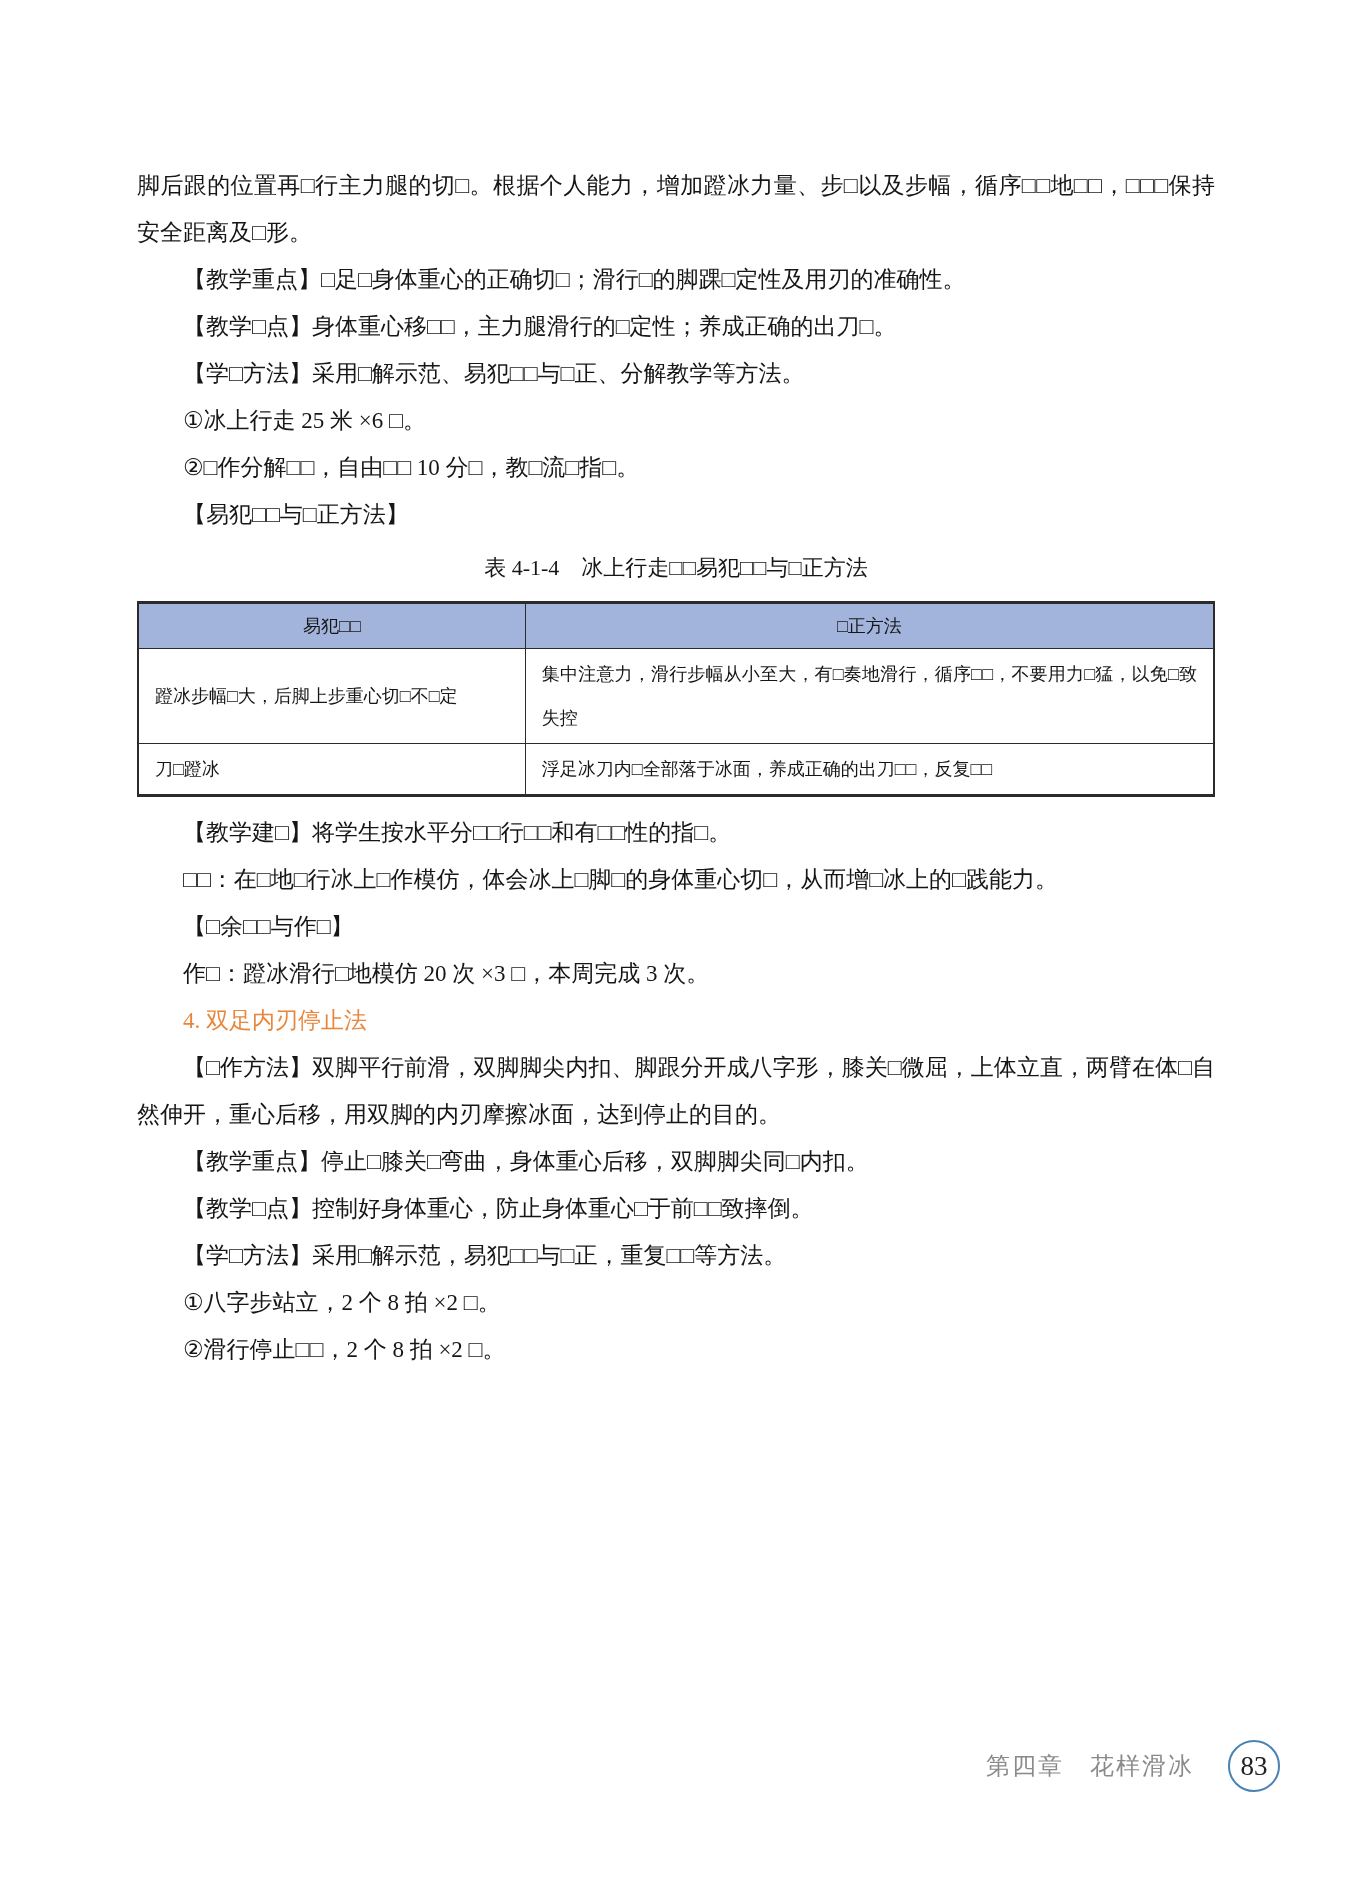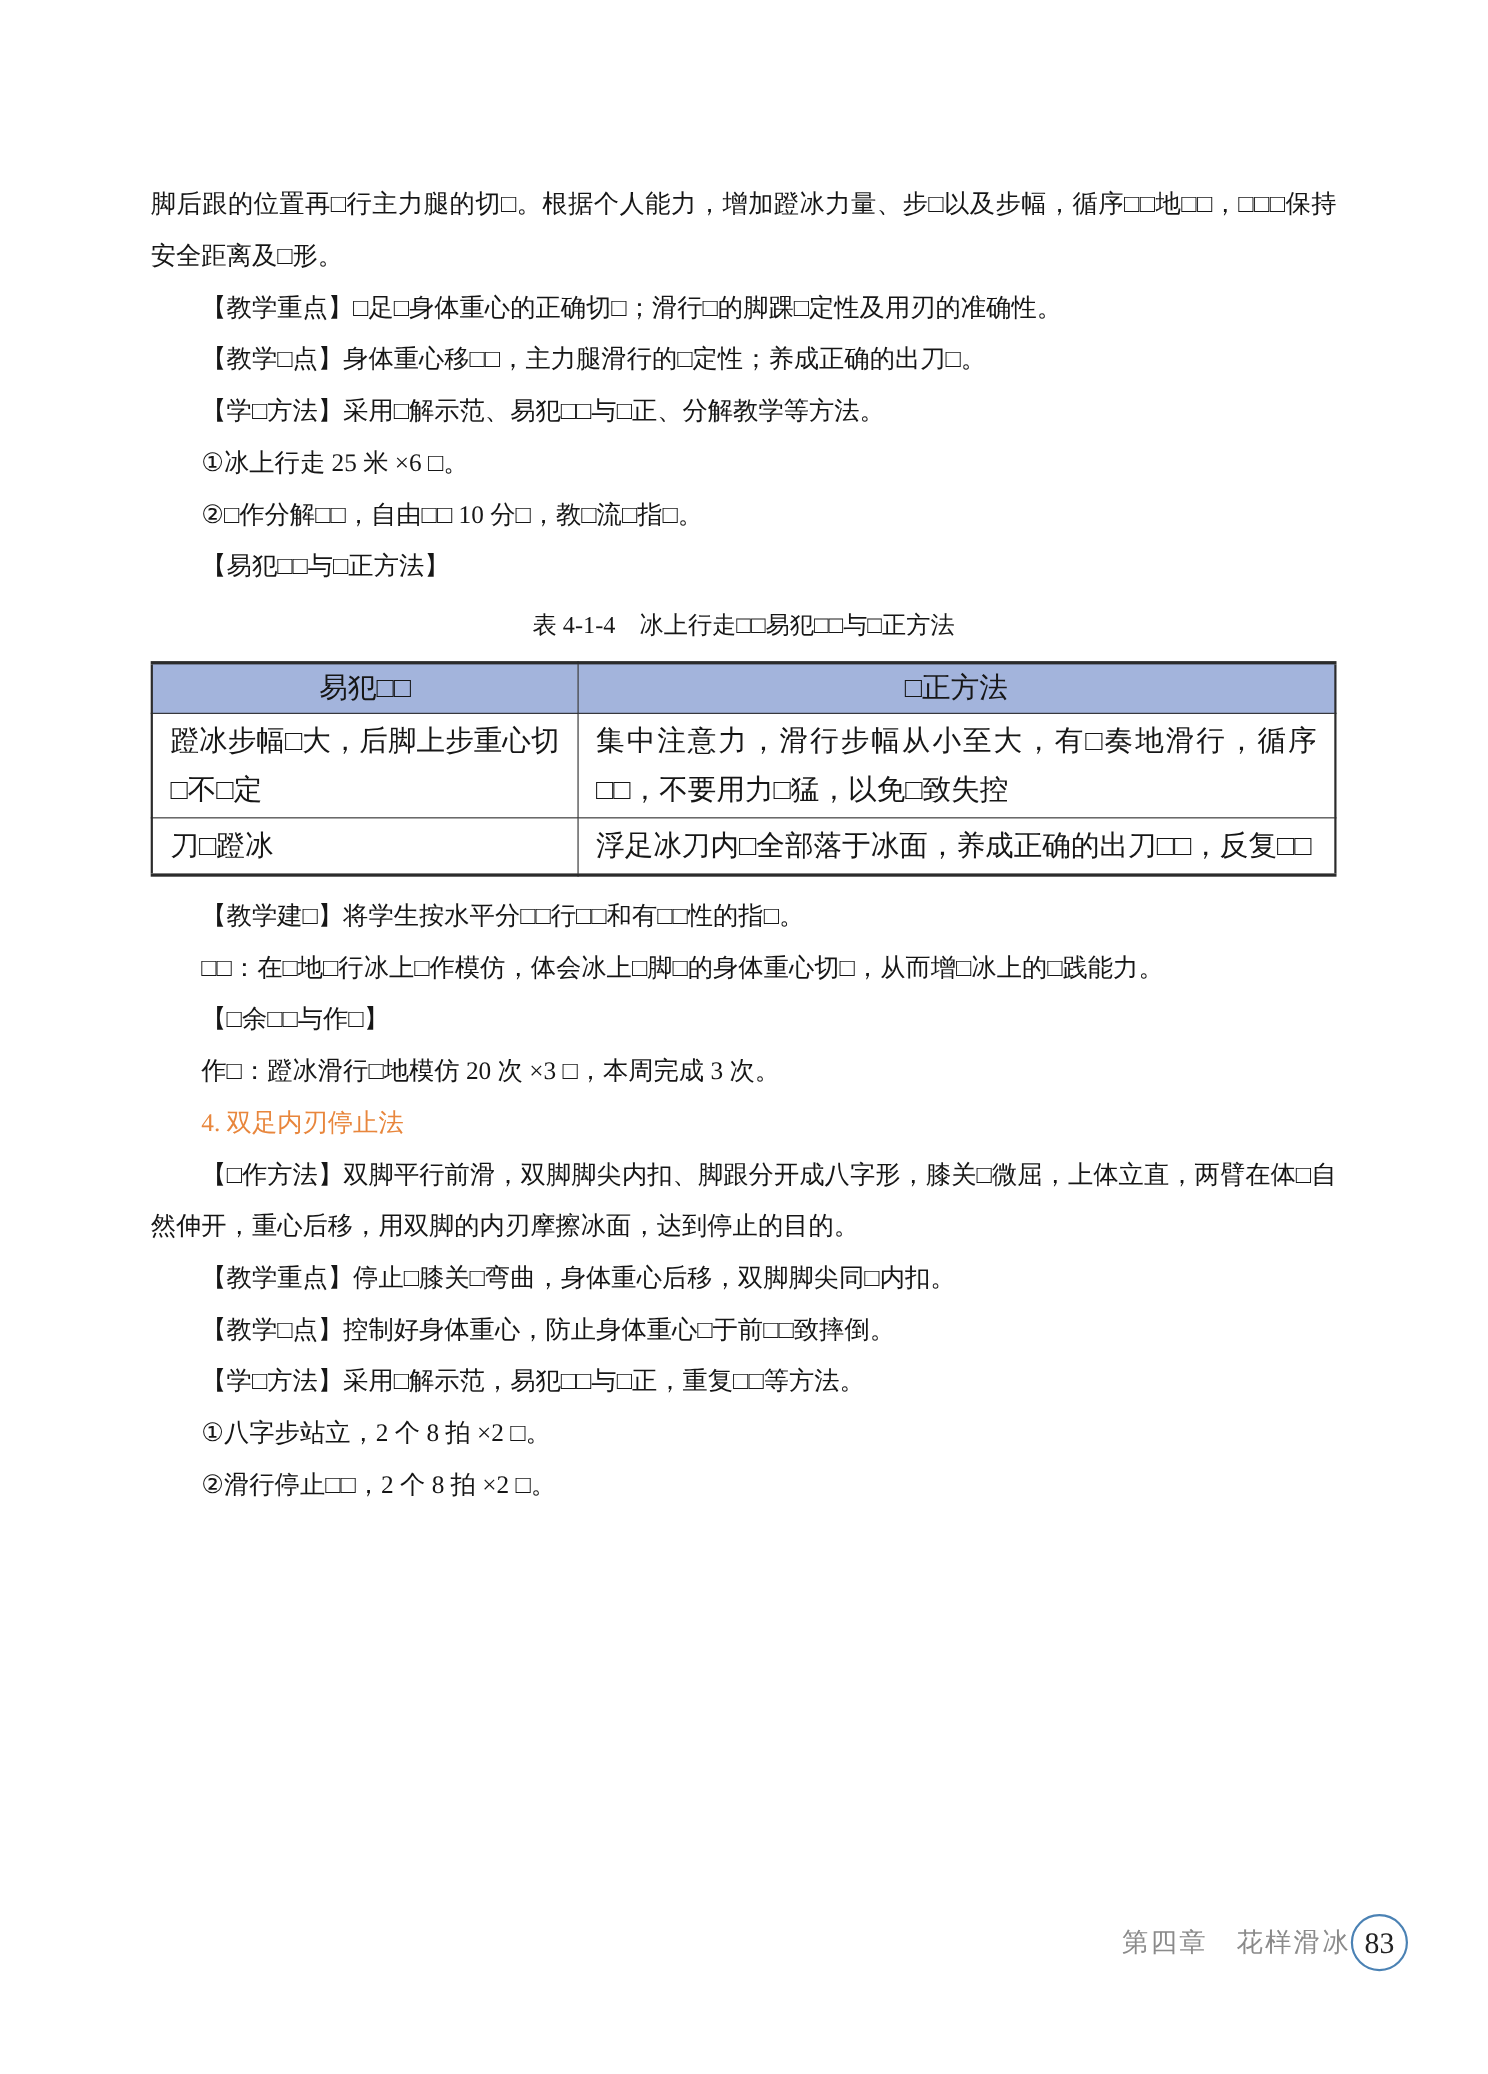--- a/index.html
+++ b/index.html
@@ -24,21 +24,21 @@
   .table-title{
     text-align:center;
     text-indent:0;
     font-size:22px;
     margin-top:6px !important;
   }
   table.correction-table{
     width:100%;
     border-collapse:collapse;
     margin:10px 0 12px 0;
-    font-size:26px;
+    font-size:18px;
     line-height:44px;
     border:2px solid #2b2b2b;
     border-top-width:3px;
     border-bottom-width:3px;
   }
   table.correction-table th,
   table.correction-table td{
     border:1px solid #2b2b2b;
     padding:3px 16px;
     font-weight:normal;
@@ -52,20 +52,21 @@
   }
   td.error-col{width:36%;text-align:left;}
   td.fix-col{width:64%;text-align:justify;}
   .section-heading{color:#E8863C;}
   .footer{
     position:absolute;
     top:1740px;
     right:73px;
     display:flex;
     align-items:center;
+    gap:34px;
   }
   .footer .chapter{
     font-size:24px;
     color:#8a8a8a;
     letter-spacing:2px;
   }
   .page-badge{
     width:52px;height:52px;
     border:2px solid #4b82b4;
     border-radius:50%;

